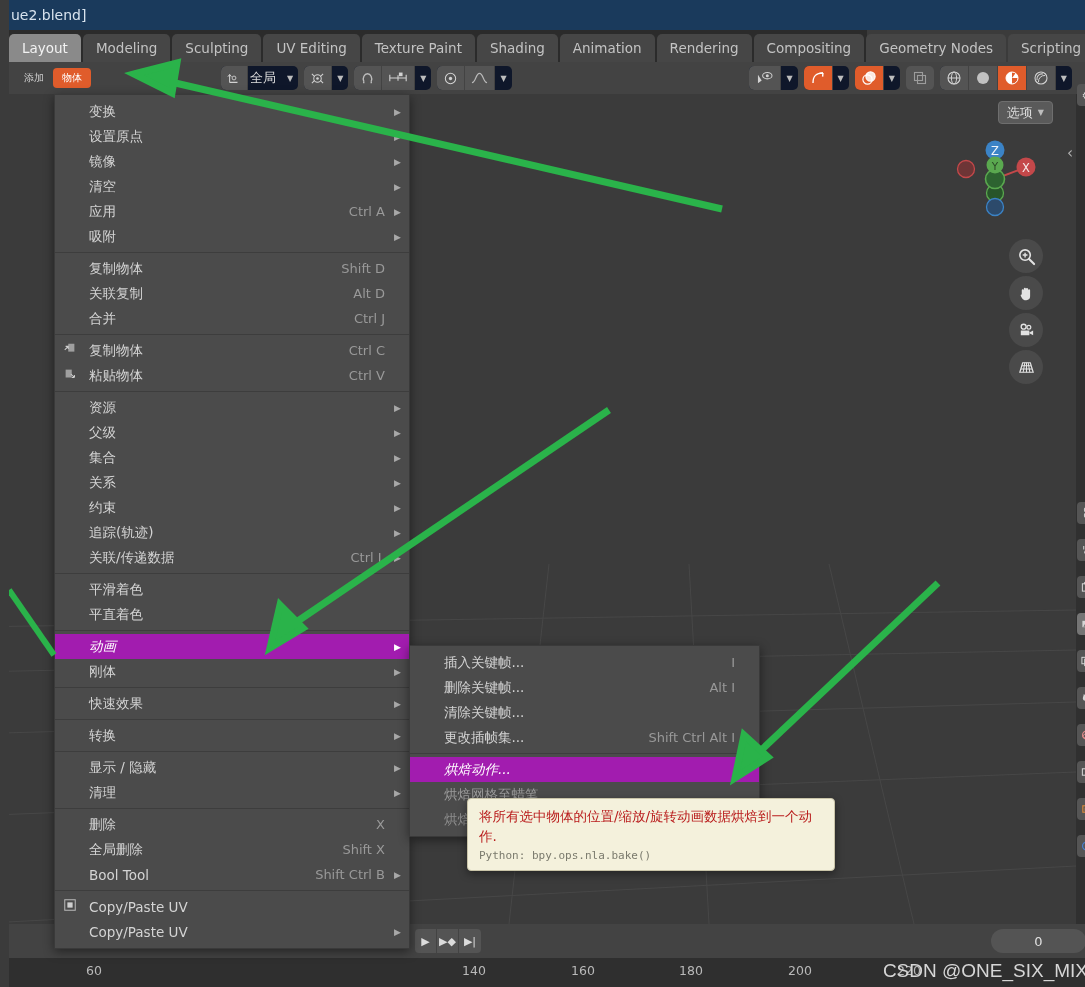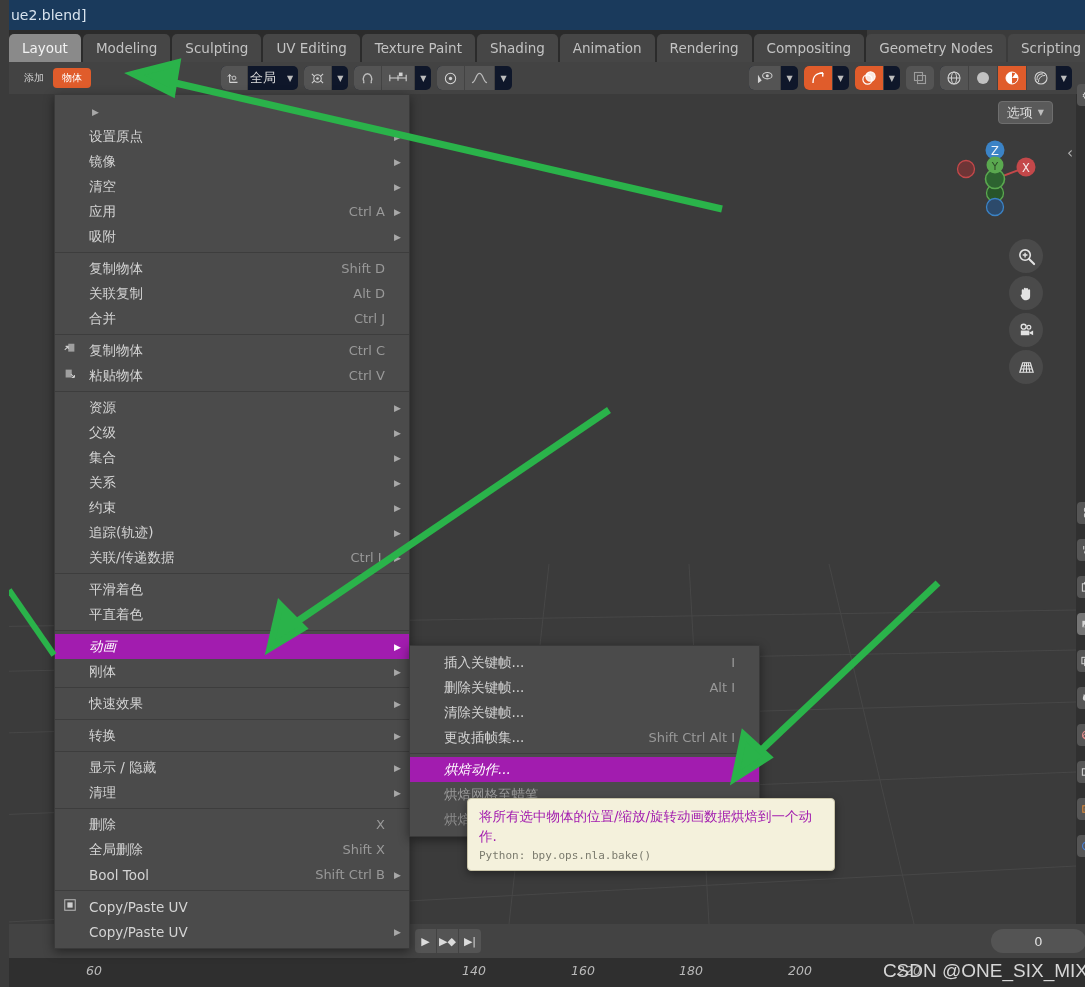--- a/index.html
+++ b/index.html
@@ -130,21 +130,20 @@
     border-right: 1px solid #434343;
   }
   .tl-range-cell:last-child { border-right: none; }
   .tl-ruler {
     position: absolute; left: 0; top: 34px; width: 1085px; height: 29px;
     background: #2f2f2f;
   }
   .tl-tick {
     position: absolute; top: 5px; font-size: 12.5px; color: #b9b9b9;
     transform: translateX(-50%);
-    font-style: italic;
   }
   .watermark {
     position: absolute; right: 6px; top: 36px;
     font-size: 19px; color: #d6d6d6; white-space: nowrap;
     font-family: Liberation Sans, sans-serif;
   }
 
   
   .menu {
     position: absolute; left: 45px; top: 94px; width: 356px;
@@ -172,21 +171,21 @@
     z-index: 61; box-shadow: 0 3px 10px rgba(0,0,0,0.45);
   }
 
   
   .tooltip {
     position: absolute; left: 458px; top: 798px; width: 368px;
     background: #f4f1dc; border: 1px solid #c9c4a8; border-radius: 4px;
     padding: 8px 11px; z-index: 80;
     box-shadow: 0 3px 9px rgba(0,0,0,0.4);
   }
-  .tt-main { font-size: 13.5px; color: #a21caf; line-height: 1.45; }
+  .tt-main { font-size: 13.5px; color: #b91c1c; line-height: 1.45; }
   .tt-py {
     font-family: "DejaVu Sans Mono", "Liberation Mono", monospace;
     font-size: 11px; color: #7a7a6d; margin-top: 3px;
   }
 
   
   .arrows { position: absolute; inset: 0; z-index: 90; pointer-events: none; }
 </style>
 </head>
 <body>
@@ -494,20 +493,21 @@
         <div class="tl-tick" style="left: 682px;">180</div>
         <div class="tl-tick" style="left: 791px;">200</div>
         <div class="tl-tick" style="left: 900px;">220</div>
       </div>
     <div class="watermark">CSDN @ONE_SIX_MIX</div>
   </div>
 
   <div class="menu" id="object-menu">
       <div class="mi">
         <span class="ico"></span>
+        <span class="lbl">变换</span>
         <span class="arw">▶</span>
       </div>
       <div class="mi">
         <span class="ico"></span>
         <span class="lbl">设置原点</span>
         <span class="arw">▶</span>
       </div>
       <div class="mi">
         <span class="ico"></span>
         <span class="lbl">镜像</span>

